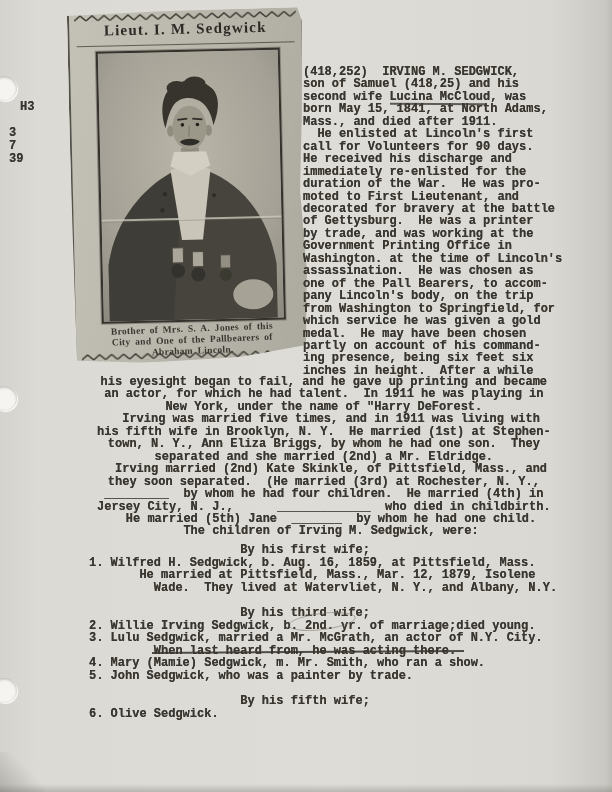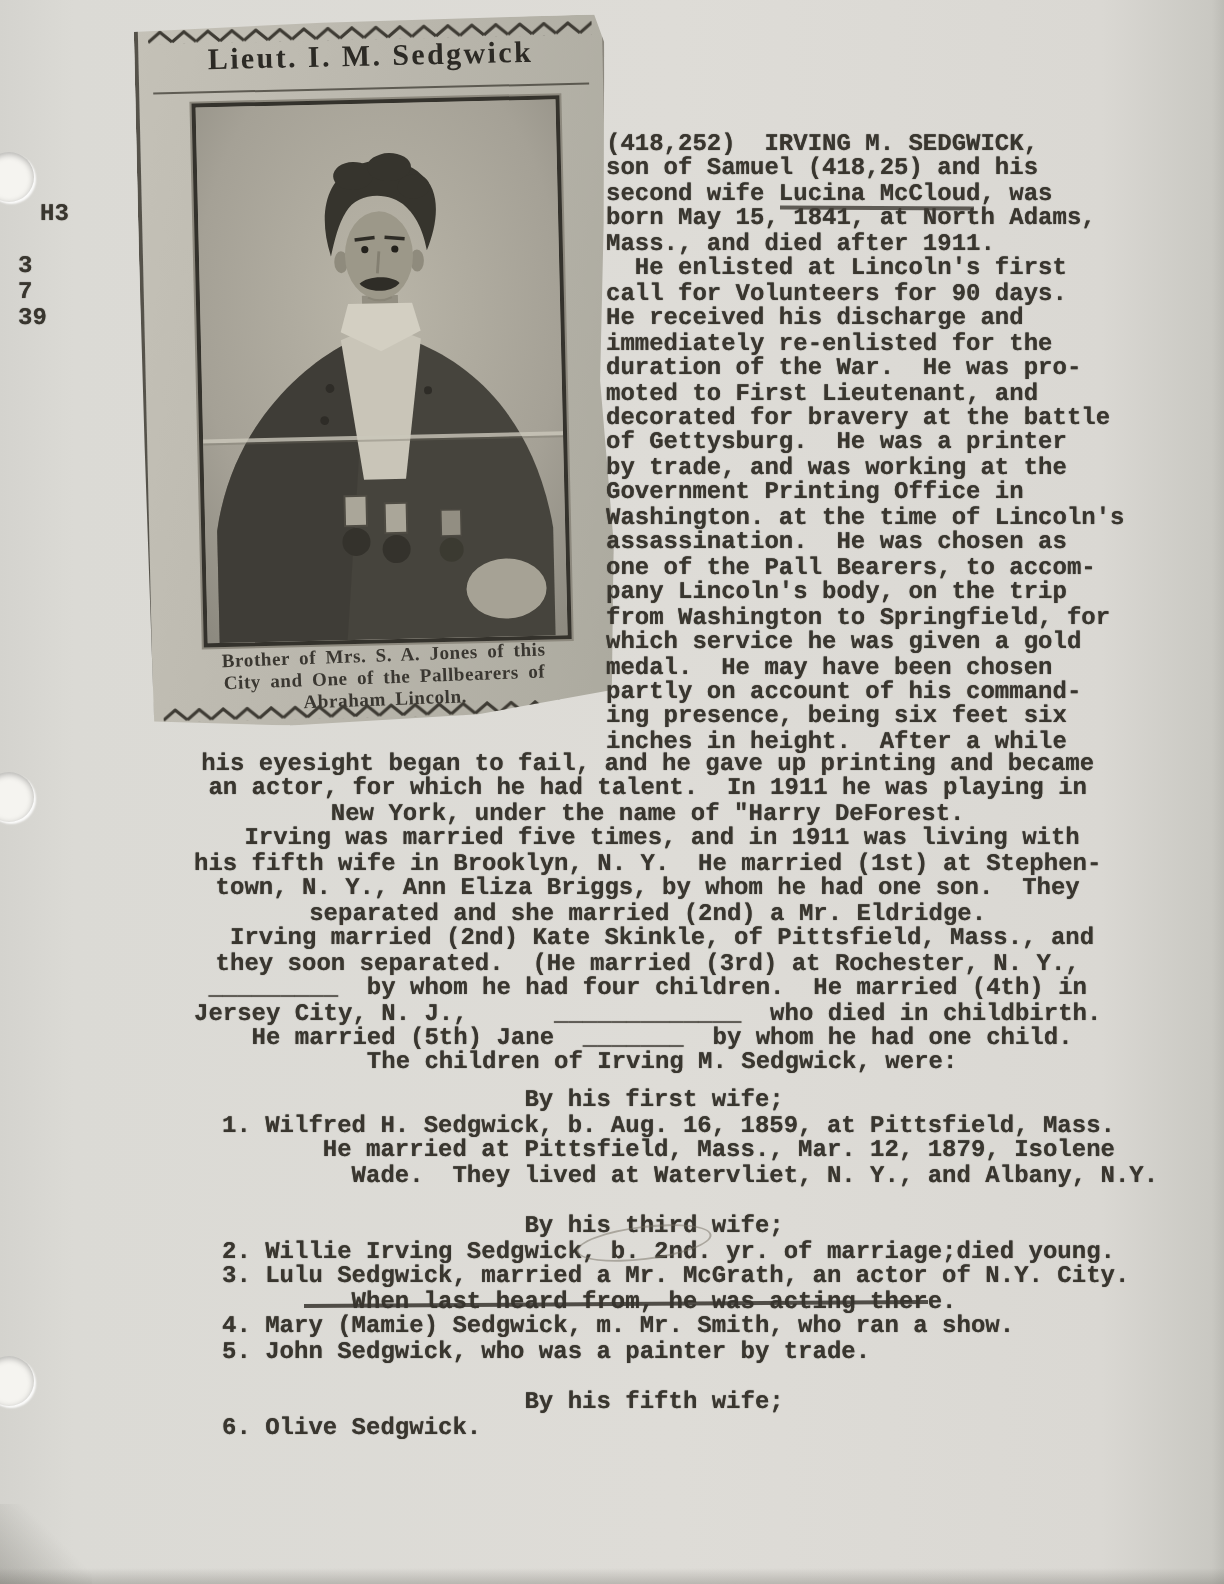--- a/index.html
+++ b/index.html
@@ -21,21 +21,21 @@
   .tw{
     position:absolute;white-space:pre;margin:0;
     font-family:"Liberation Mono","DejaVu Sans Mono",monospace;
     font-weight:700;font-size:12px;line-height:12.45px;
     color:#39362f;text-shadow:0 0 .5px rgba(57,54,47,.85);
   }
   .margin-h{left:20px;top:101px;line-height:12.6px;}
   .margin-n{left:9px;top:127px;line-height:12.9px;}
   .col-a{left:303px;top:66px;}
   .col-b{left:97px;top:376px;text-align:center;}
-  .col-c{left:111px;top:544px;line-height:12.6px;}
+  .col-c{left:89px;top:544px;line-height:12.6px;}
   
   .underline-mark{position:absolute;left:390px;top:103px;width:97px;height:1.6px;
     background:rgba(62,59,52,.8);transform:rotate(.3deg);}
   .strike-mark{position:absolute;left:152px;top:651px;width:312px;height:1.7px;
     background:rgba(55,52,46,.85);transform:rotate(-.35deg);}
   .pencil-mark{position:absolute;left:288px;top:613px;width:66px;height:15px;
     border:1.4px solid rgba(118,112,100,.5);border-radius:50%;transform:rotate(-7deg);}
   
   .clipping{
     position:absolute;left:70px;top:10px;width:232px;height:352px;

